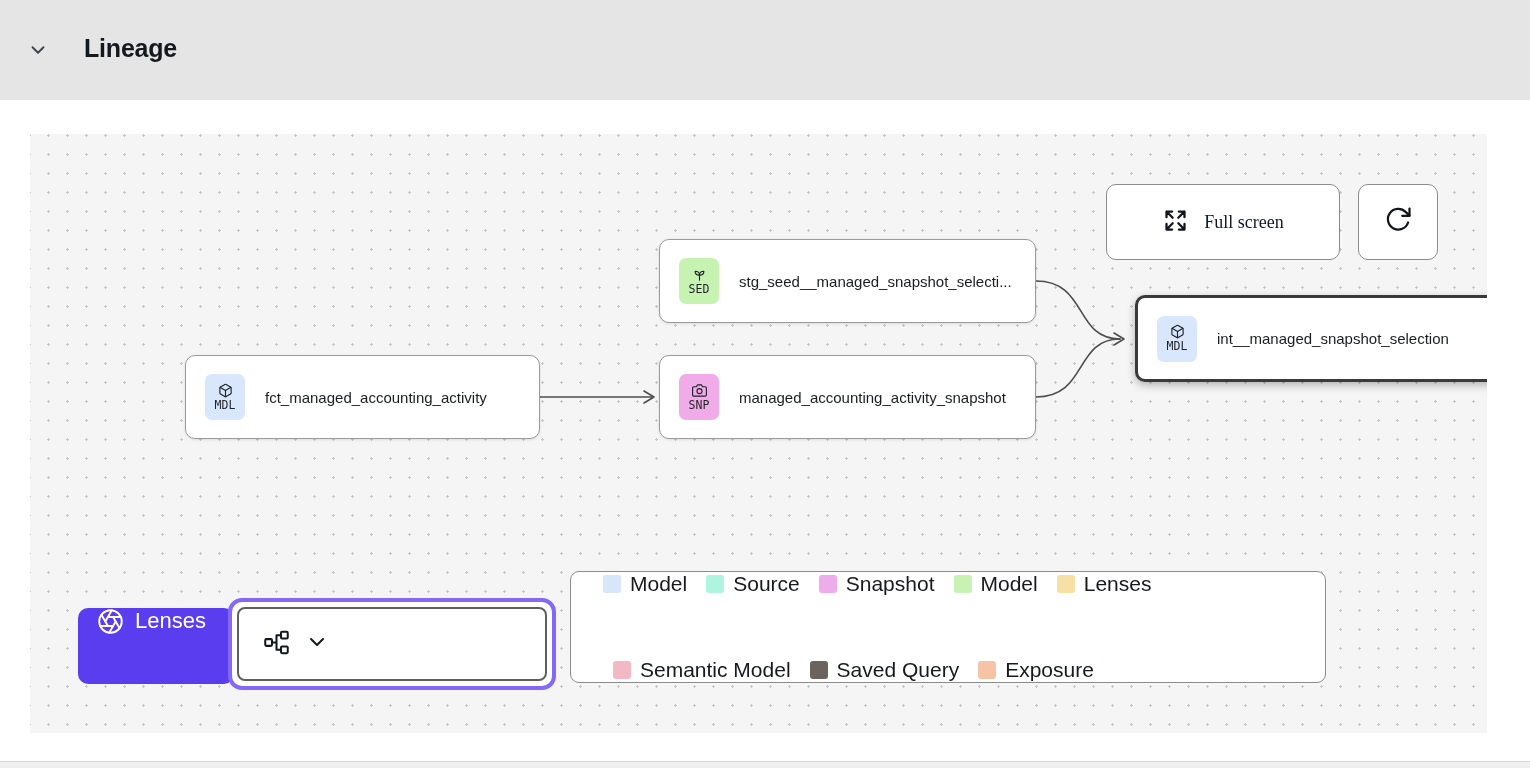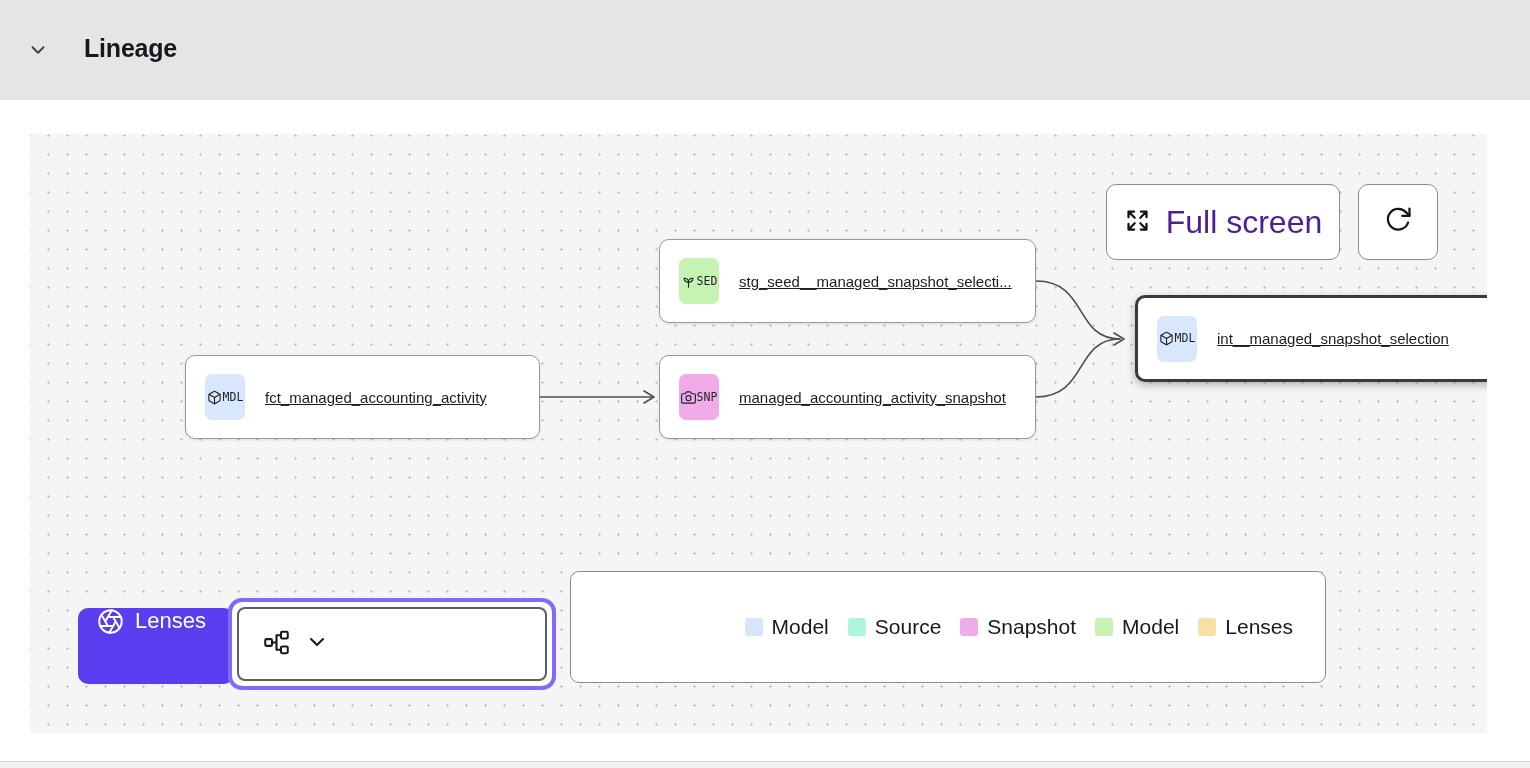--- a/index.html
+++ b/index.html
@@ -20,47 +20,47 @@
     overflow:hidden; }
 
   .edges { position:absolute; left:0; top:0; width:1457px; height:599px; pointer-events:none; }
   .edges path { fill:none; stroke:#4d4d4d; stroke-width:1.6; stroke-linecap:round; stroke-linejoin:round; }
 
   
   .node { position:absolute; height:84px; background:#fff; border:1.5px solid #9a9a9a; border-radius:10px;
     display:flex; align-items:center; padding:0 18px 0 19px; box-shadow:0 1px 3px rgba(0,0,0,.10); cursor:pointer; }
   .node.selected { border:3px solid #3a3a3a; box-shadow:0 3px 9px rgba(0,0,0,.28); }
   .node-badge { width:40px; height:46px; border-radius:7px; flex:0 0 auto;
-    display:flex; flex-direction:row; align-items:center; justify-content:center; gap:1px; }
+    display:flex; flex-direction:column; align-items:center; justify-content:center; gap:1px; }
   .node-badge svg { display:block; }
   .node-abbr { font-family:"DejaVu Sans Mono", monospace; font-size:11.5px; font-weight:500; color:#1f2226; line-height:13px; }
-  .node-label { margin-left:20px; font-size:15px; color:#1b1d21; white-space:nowrap;text-decoration:underline; }
+  .node-label { margin-left:20px; font-size:15px; color:#1b1d21; white-space:nowrap; }
 
   
   .btn { position:absolute; background:#fff; border:1.5px solid #8c8c8c; border-radius:10px;
     display:flex; align-items:center; justify-content:center; cursor:pointer; }
   .fullscreen-btn { left:1076px; top:50px; width:234px; height:76px; gap:15px; }
-  .fullscreen-label { font-size:32px; font-weight:500; color:#4c1d95; }
+  .fullscreen-label { font-size:18px; font-weight:500; color:#0f172a;font-family:Liberation Serif, serif; }
   .refresh-btn { left:1328px; top:50px; width:80px; height:76px; }
 
   
   .lenses-btn { position:absolute; left:48px; top:474px; width:156px; height:76px; border-radius:10px;
     display:flex; justify-content:flex-start; padding-left:19px; gap:11px;
     color:#fff; cursor:pointer; z-index:1; }
   .lenses-label { font-size:22px; font-weight:500; color:#ffffff; }
   .resource-ring { position:absolute; left:198px; top:464px; width:328px; height:92px; z-index:2;
     border:4px solid #8468f8; border-radius:14px; background:#fff; padding:5px; }
   .resource-btn { width:100%; height:100%; background:#fff; border:2px solid #5f5f5f; border-radius:8px;
     display:flex; align-items:center; padding:0 24px; gap:15px; cursor:pointer; }
   .resource-label { font-size:24px; font-weight:600; color:#14171b; flex:1 1 auto; }
 
   
   .legend { position:absolute; left:540px; top:437px; width:756px; height:112px; background:#fff;
-    border:1.5px solid #8c8c8c; border-radius:9px; display:flex; 
-    justify-content:flex-end; gap:13px; padding:0 32px; }
+    border:1.5px solid #8c8c8c; border-radius:9px; display:flex; flex-direction:column;
+    justify-content:space-between; gap:13px; padding:0 32px; }
   .legend-row { display:flex; align-items:center; gap:19px; }
   .legend-row2 { padding-left:10px; }
   .legend-item { display:flex; align-items:center; gap:9px; }
   .swatch { width:18px; height:18px; border-radius:3px; flex:0 0 auto; }
   .legend-label { font-size:21px; color:#17191d; white-space:nowrap; }
 
   
   .bottom-bar { position:absolute; left:0; top:761px; width:1530px; height:7px;
     background:#f0f0f0; border-top:1px solid #d6d6d6; }
 </style>
@@ -176,20 +176,34 @@
           <span class="swatch" style="background-color: rgb(239, 172, 235);"></span>
           <span class="legend-label">Snapshot</span>
         </span>
       <span class="legend-item">
           <span class="swatch" style="background-color: rgb(200, 242, 180);"></span>
           <span class="legend-label">Model</span>
         </span>
       <span class="legend-item">
           <span class="swatch" style="background-color: rgb(246, 224, 164);"></span>
           <span class="legend-label">Lenses</span>
+        </span>
+    </div>
+    <div class="legend-row legend-row2">
+      <span class="legend-item">
+          <span class="swatch" style="background-color: rgb(243, 184, 197);"></span>
+          <span class="legend-label">Semantic Model</span>
+        </span>
+      <span class="legend-item">
+          <span class="swatch" style="background-color: rgb(107, 100, 94);"></span>
+          <span class="legend-label">Saved Query</span>
+        </span>
+      <span class="legend-item">
+          <span class="swatch" style="background-color: rgb(246, 195, 166);"></span>
+          <span class="legend-label">Exposure</span>
         </span>
     </div>
   </div>
 
   <div class="lenses-btn" style="background-color: rgb(91, 61, 240);">
     <span>
       <svg width="27" height="27" viewBox="0 0 24 24" fill="none" stroke="#ffffff" stroke-width="1.7" stroke-linecap="round" stroke-linejoin="round">
           <circle cx="12" cy="12" r="10"></circle>
           <line x1="14.31" y1="8" x2="20.05" y2="17.94"></line>
           <line x1="9.69" y1="8" x2="21.17" y2="8"></line>

